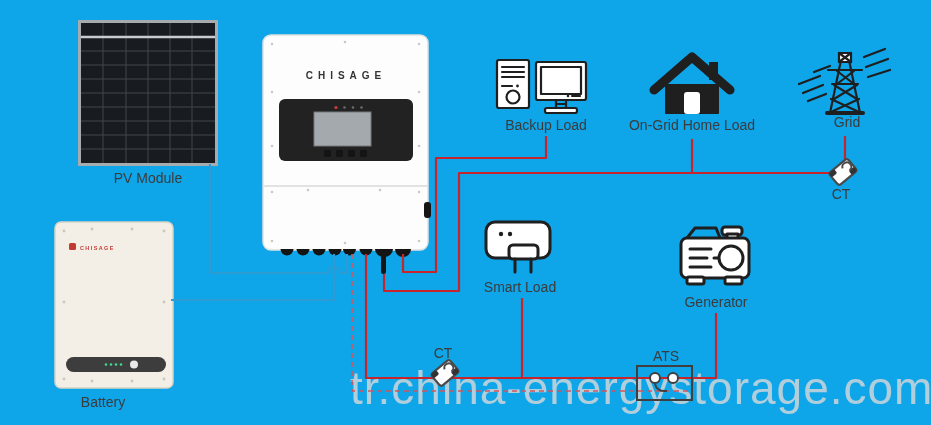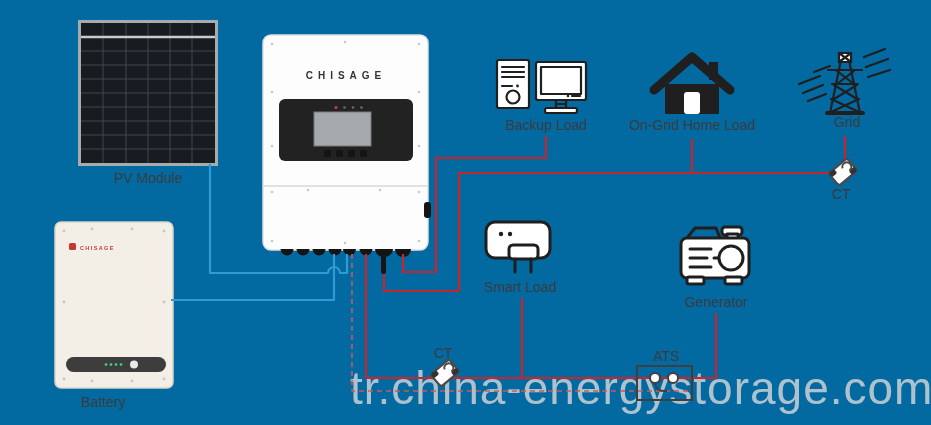--- a/index.html
+++ b/index.html
@@ -1,16 +1,16 @@
 <!DOCTYPE html>
 <html style="--ac-wire: #c8242b; --dc-wire: #2f9bd3; --dashed-wire: #d2565c; --icon-ink: #1f1f1f; --watermark: #d9d9d9;"><head>
 <meta charset="utf-8">
 <style>
   html,body{margin:0;padding:0;background:#ffffff;}
-  .stage{position:relative;width:931px;height:425px;background:#0369a1;overflow:hidden;
+  .stage{position:relative;width:931px;height:425px;background:#0ea5e9;overflow:hidden;
          font-family:"Liberation Sans",sans-serif;}
   svg{display:block}
   
   .ac   {stroke:var(--ac-wire,#c8242b);stroke-width:2.2;fill:none;stroke-linejoin:round;stroke-linecap:butt}
   .acd  {stroke:var(--dashed-wire,#d2565c);stroke-width:1.6;fill:none;stroke-dasharray:5 4;stroke-linejoin:round}
   .dc   {stroke:var(--dc-wire,#2f9bd3);stroke-width:2.2;fill:none;stroke-linejoin:round;stroke-linecap:butt}
   
   .ink  {stroke:var(--icon-ink,#1f1f1f);fill:none;stroke-width:3;stroke-linecap:round;stroke-linejoin:round}
   .ink2 {stroke:var(--icon-ink,#1f1f1f);fill:none;stroke-width:2.2;stroke-linecap:round;stroke-linejoin:round}
   .inkf {fill:var(--icon-ink,#1f1f1f);stroke:none}

